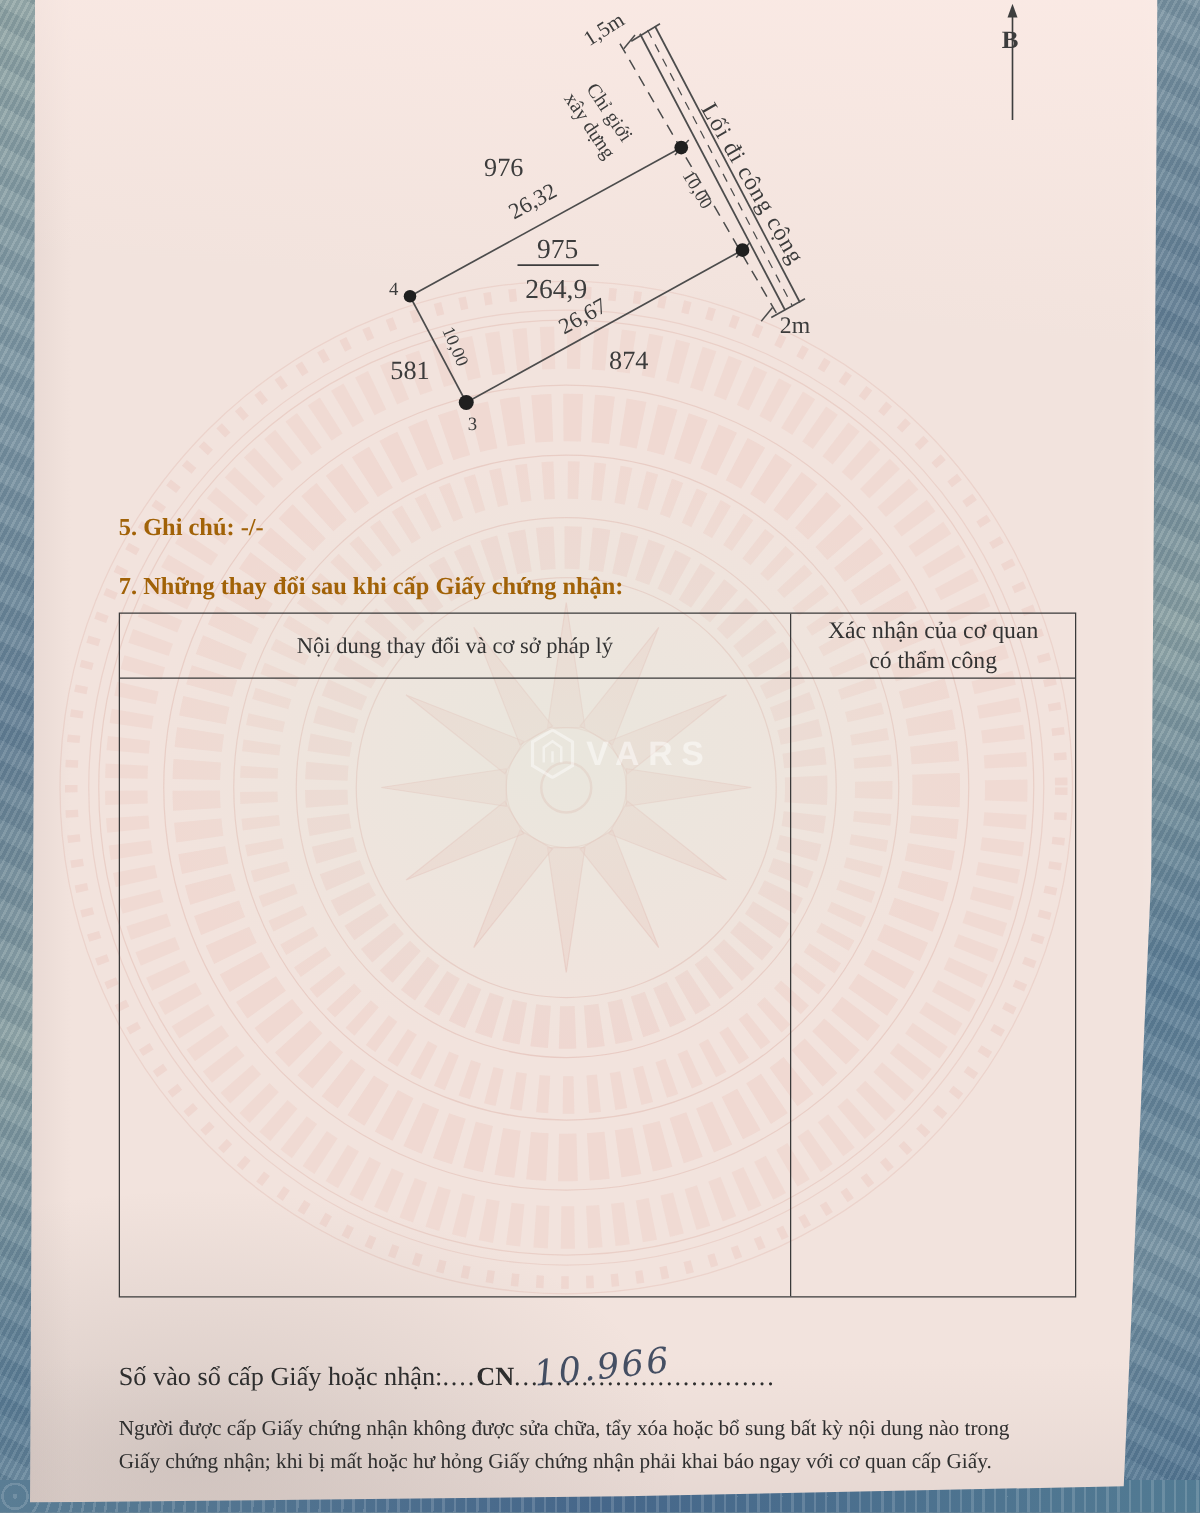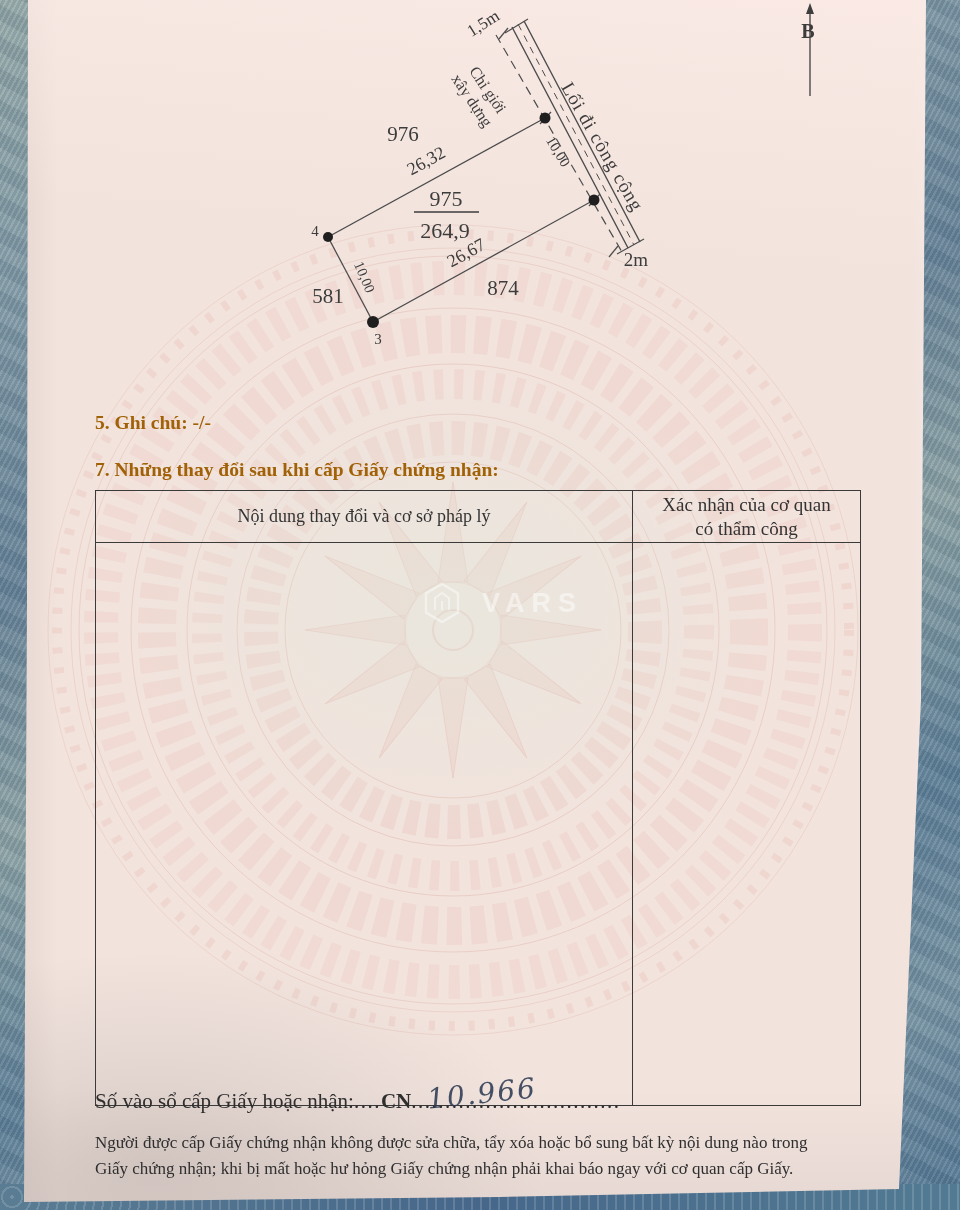--- a/index.html
+++ b/index.html
@@ -33,32 +33,32 @@
       linear-gradient(0deg, rgba(205,192,188,0.35), rgba(205,192,188,0) 10%),
       linear-gradient(90deg, rgba(186,170,166,0.30), rgba(186,170,166,0) 6%),
       linear-gradient(270deg, rgba(255,255,255,0.32), rgba(255,255,255,0) 5%);
   }
   svg.layer{position:absolute;left:0;top:0;pointer-events:none;}
 
   
   .plan-text{fill:#3c3c3c;font-family:"Liberation Serif","DejaVu Serif",serif;}
 
   
-  .watermark{position:absolute;left:424px;top:583px;display:flex;align-items:center;gap:22px;
+  .watermark{position:absolute;left:424px;top:583px;display:flex;align-items:center;gap:9px;
     opacity:0.55;pointer-events:none;}
   .watermark .wm-text{font-family:"Liberation Sans","DejaVu Sans",sans-serif;font-weight:bold;
     font-size:27px;letter-spacing:7px;color:rgba(255,255,255,0.85);}
 
   
   .sec{position:absolute;color:#a16207;}
   .sec5{left:95px;top:412px;font-size:19.5px;font-weight:bold;}
   .sec6{left:95px;top:459px;font-size:19.5px;font-weight:bold;}
 
   
-  .changes-table{position:absolute;left:95px;top:490px;width:766px;height:616px;
+  .changes-table{position:absolute;left:95px;top:490px;width:766px;height:548px;
     border:1.6px solid #3a3a3a;box-sizing:border-box;display:grid;
     grid-template-columns:537px 1fr;grid-template-rows:52px 1fr;}
   .changes-table .cell{box-sizing:border-box;}
   .changes-table .c1{border-right:1.6px solid #3a3a3a;}
   .changes-table .hdr{border-bottom:1.6px solid #3a3a3a;display:flex;flex-direction:column;
     align-items:center;justify-content:center;color:#333;text-align:center;}
   .changes-table .hdr1{font-size:18px;}
   .changes-table .hdr2{font-size:19px;line-height:1.22;}
 
   

